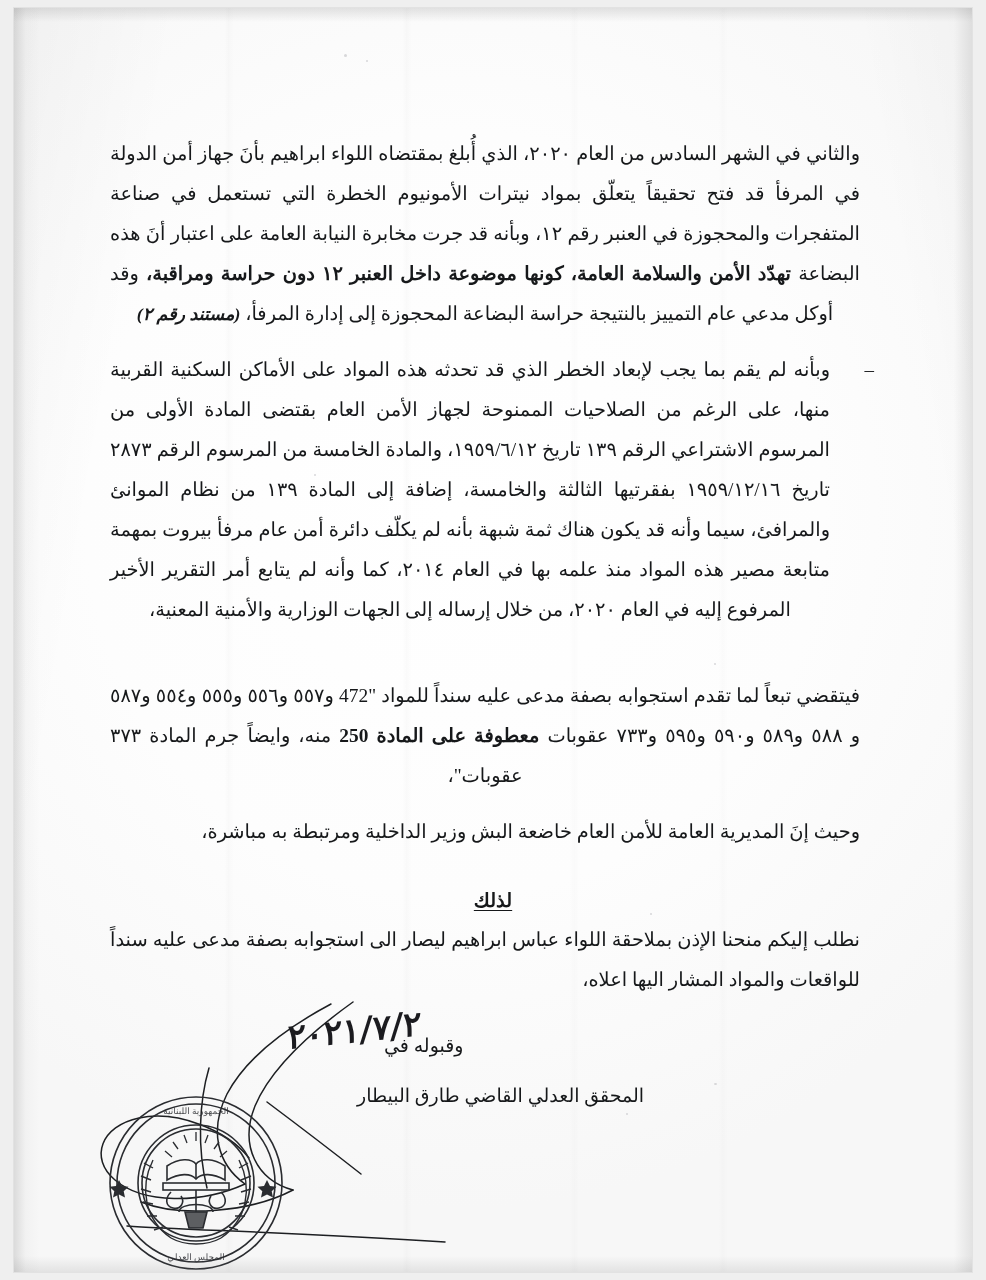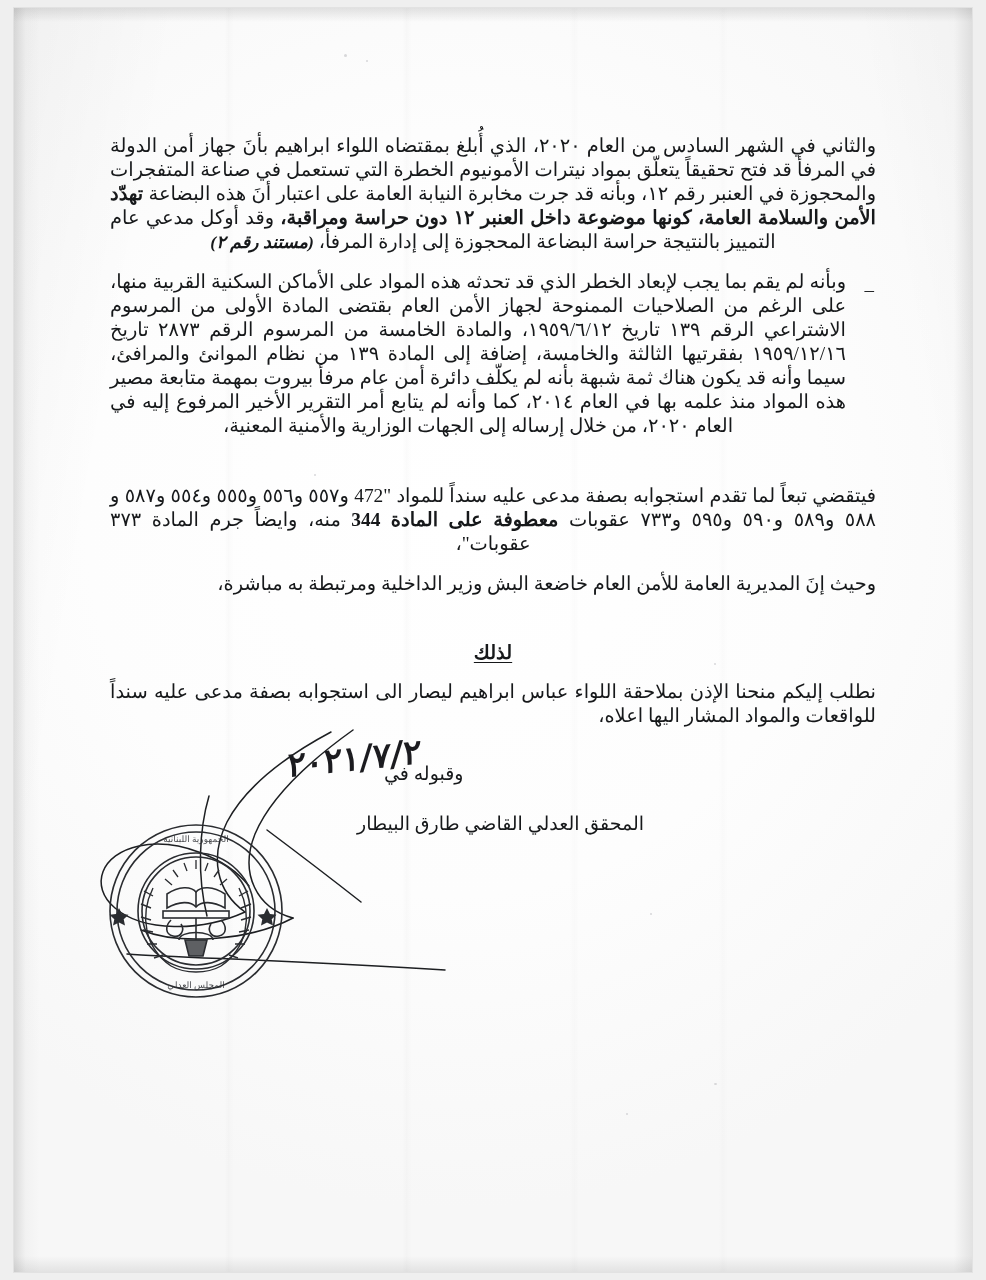--- a/index.html
+++ b/index.html
@@ -82,23 +82,23 @@
     height: 1264px;
     padding: 126px 96px 0 96px;
     box-sizing: border-box;
     direction: rtl;
     text-align: justify;
     color: #16181a;
   }
 
   .para {
     font-size: 19.4px;
-    line-height: 24px;
+    line-height: 40px;
     letter-spacing: 0;
-    margin: 0 0 16px 0;
+    margin: 0 16px 16px 0;
     text-align: justify;
     text-align-last: center;
   }
   .para.last-right { text-align-last: right; }
 
   .para b, .bold { font-weight: bold; }
   .ital { font-style: italic; font-weight: bold; font-size: 17.6px; }
 
   
   .clause {
@@ -114,21 +114,21 @@
     line-height: 40px;
   }
 
   .block-gap { height: 14px; }
 
   .center-line {
     text-align: center;
     text-align-last: center;
     font-size: 19.4px;
     line-height: 36px;
-    margin: 9px;
+    margin: 1px;
   }
   .center-line.u {
     font-weight: bold;
     text-decoration: underline;
     text-underline-offset: 3px;
   }
   .center-line.strong { font-weight: bold; }
 
   
   .sign-area {
@@ -212,21 +212,21 @@
       <div class="clause">
         <span class="dash">–</span>
         <p class="para">وبأنه لم يقم بما يجب لإبعاد الخطر الذي قد تحدثه هذه المواد على الأماكن السكنية القربية منها، على الرغم من الصلاحيات الممنوحة لجهاز الأمن العام بقتضى المادة الأولى من المرسوم الاشتراعي الرقم ١٣٩ تاريخ ١٩٥٩/٦/١٢، والمادة الخامسة من المرسوم الرقم ٢٨٧٣ تاريخ ١٩٥٩/١٢/١٦ بفقرتيها الثالثة والخامسة، إضافة إلى المادة ١٣٩ من نظام الموانئ والمرافئ، سيما وأنه قد يكون هناك ثمة شبهة بأنه لم يكلّف دائرة أمن عام مرفأ بيروت بمهمة متابعة مصير هذه المواد منذ علمه بها في العام ٢٠١٤، كما وأنه لم يتابع أمر التقرير الأخير المرفوع إليه في العام ٢٠٢٠، من خلال إرساله إلى الجهات الوزارية والأمنية المعنية،</p>
       </div>
 
       <div class="block-gap"></div>
 
 
       <div class="block-gap"></div>
 
-      <p class="para"><span>فيتقضي تبعاً لما تقدم استجوابه بصفة مدعى عليه سنداً للمواد "472 و٥٥٧ و٥٥٦ و٥٥٥ و٥٥٤ و٥٨٧ و ٥٨٨ و٥٨٩ و٥٩٠ و٥٩٥ و٧٣٣ عقوبات </span><b>معطوفة على المادة 344</b><span> منه، وايضاً جرم المادة ٣٧٣ عقوبات"،</span></p>
+      <p class="para"><span>فيتقضي تبعاً لما تقدم استجوابه بصفة مدعى عليه سنداً للمواد "472 و٥٥٧ و٥٥٦ و٥٥٥ و٥٥٤ و٥٨٧ و ٥٨٨ و٥٨٩ و٥٩٠ و٥٩٥ و٧٣٣ عقوبات </span><b>معطوفة على المادة 250</b><span> منه، وايضاً جرم المادة ٣٧٣ عقوبات"،</span></p>
 
       <p class="para last-right">وحيث إنَ المديرية العامة للأمن العام خاضعة البش وزير الداخلية ومرتبطة به مباشرة،</p>
 
       <div class="block-gap"></div>
 
       <p class="center-line u">لذلك</p>
 
       <p class="para last-right">نطلب إليكم منحنا الإذن بملاحقة اللواء عباس ابراهيم ليصار الى استجوابه بصفة مدعى عليه سنداً للواقعات والمواد المشار اليها اعلاه،</p>
 
       <div class="sign-area">

